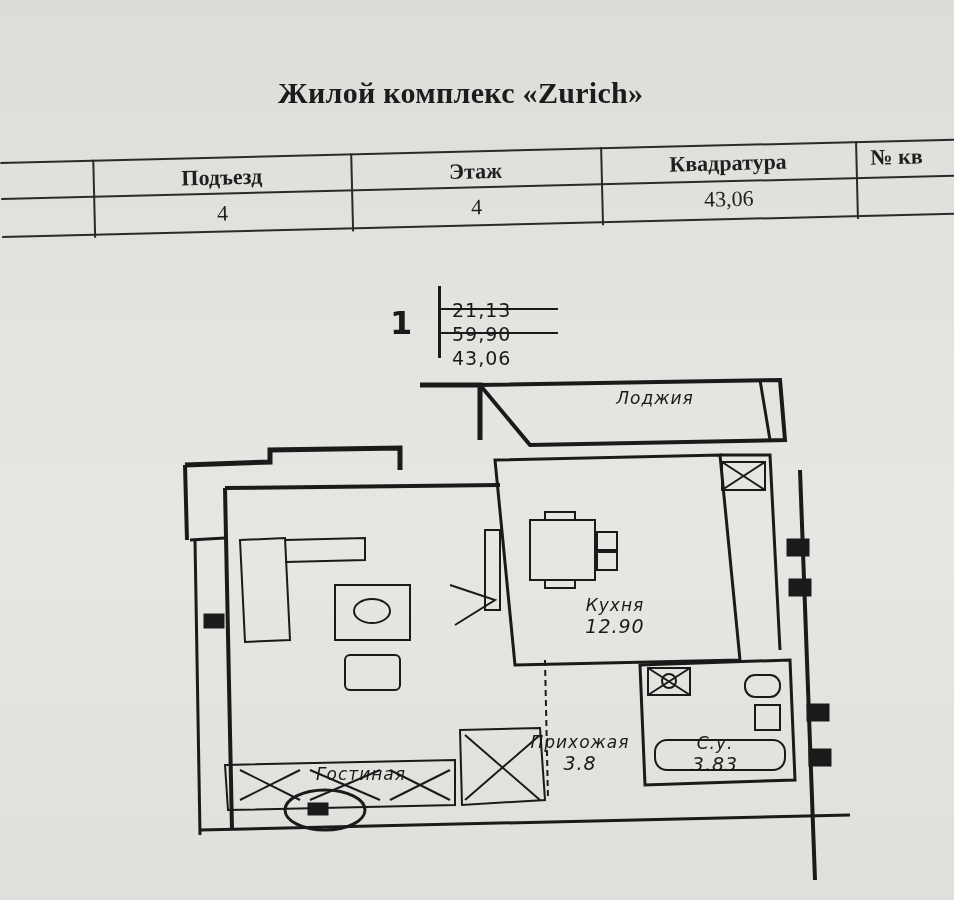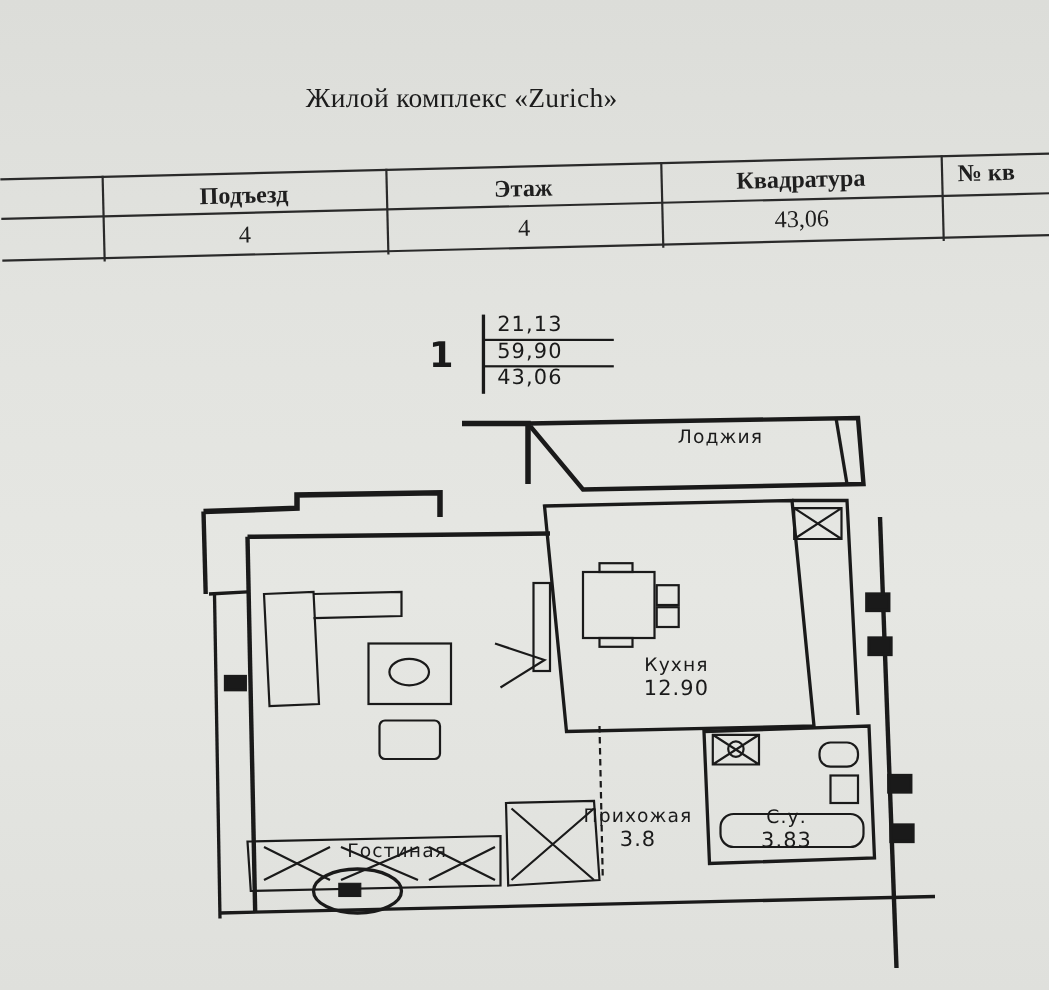--- a/index.html
+++ b/index.html
@@ -1,30 +1,30 @@
 <!DOCTYPE html>
 <html><head>
 <meta charset="utf-8">
 <style>
   html,body{margin:0;padding:0;}
   body{width:954px;height:900px;background:#d9dad6;overflow:hidden;position:relative;font-family:"Liberation Serif",serif;}
   .paper{position:absolute;left:0;top:0;width:954px;height:900px;background:linear-gradient(180deg,#dcddd9 0%,#e2e3df 30%,#e6e7e3 60%,#dfe0dc 100%);}
-  .title{position:absolute;left:278px;top:76px;font-size:25px;font-weight:normal;color:#1c1c1c;letter-spacing:0.3px;}
+  .title{position:absolute;left:278px;top:76px;font-size:30px;font-weight:bold;color:#1c1c1c;letter-spacing:0.3px;}
   .tbl{position:absolute;left:0;top:150px;width:954px;height:90px;transform:rotate(-1.4deg);transform-origin:0 0;}
   .tbl .hline{position:absolute;left:0;right:0;height:2px;background:#2a2a2a;}
   .tbl .vline{position:absolute;top:20px;bottom:0;width:2px;background:#2a2a2a;}
   .tbl .cell{position:absolute;font-size:22px;color:#1f1f1f;text-align:center;}
   .tbl .hdr{font-weight:bold;}
   .areas{position:absolute;left:390px;top:282px;width:180px;height:90px;font-family:"DejaVu Sans",sans-serif;color:#1a1a1a;}
   .areas .rooms{position:absolute;left:0;top:22px;font-size:32px;font-weight:bold;}
   .areas .bar{position:absolute;left:48px;top:4px;width:3px;height:72px;background:#1a1a1a;}
-  .areas .v{position:absolute;left:62px;font-size:19px;letter-spacing:1px;}
+  .areas .v{position:absolute;left:62px;font-size:19px;letter-spacing:1px;margin-top:15px;}
   .areas .u{position:absolute;left:50px;height:2px;width:118px;background:#1a1a1a;}
   .plan{position:absolute;left:0;top:0;width:954px;height:900px;}
-  .lbl{position:absolute;font-family:"DejaVu Sans",sans-serif;color:#1a1a1a;font-size:17px;letter-spacing:1px;text-align:center;}
+  .lbl{position:absolute;font-family:"DejaVu Sans",sans-serif;font-style:italic;color:#1a1a1a;font-size:17px;letter-spacing:1px;text-align:center;}
   .lbl .val{display:block;font-size:19px;}
 </style>
 </head>
 <body>
 
 <div class="paper">
 
   <div class="title">Жилой комплекс «Zurich»</div>
 
   <div class="tbl">

